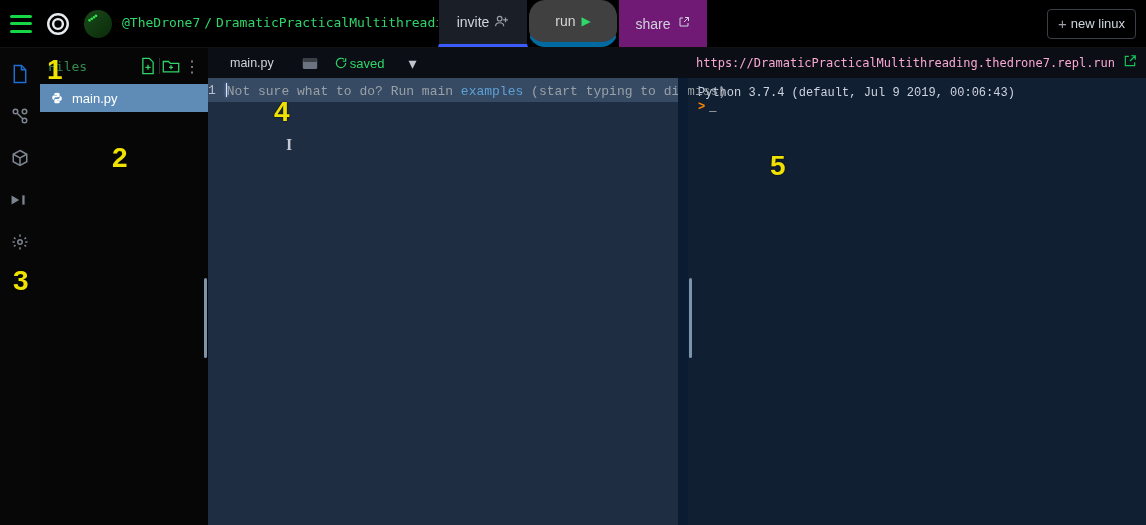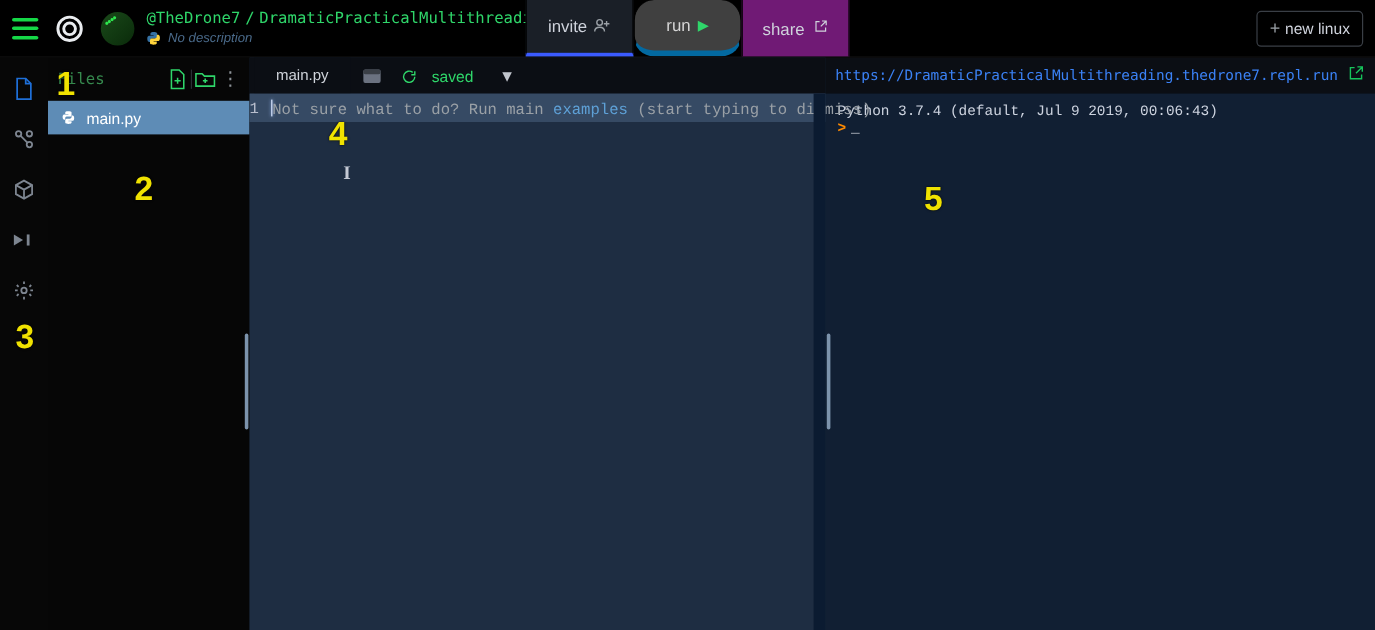--- a/index.html
+++ b/index.html
@@ -56,38 +56,38 @@
   .file-item .fi-ico{ width:14px; height:14px;}
   .file-item .fi-ico svg{display:block;}
 
   
   .editor { flex:1; display:flex; flex-direction:column; background:#1a2636; min-width:0;}
   .etabs { height:30px; background:#0b0e14; display:flex; align-items:center; padding:0 4px; gap:6px;}
   .etab { height:100%; padding:0 18px; display:flex; align-items:center; font-size:12.5px; color:#d0d4db; background:#0b0e14; cursor:pointer;}
   .etab.active{ background:#0b0e14; }
   .eicon{ width:24px; height:20px; display:flex; align-items:center; justify-content:center; color:#9aa0a6; cursor:pointer;}
   .eicon.card{ border-radius:3px;}
-  .saved{ display:flex; align-items:flex-end; gap:12px; color:#2fd66a; font-size:13px; margin-left:6px;}
+  .saved{ display:flex; align-items:flex-start; gap:2px; color:#2fd66a; font-size:13px; margin-left:6px;}
   .saved .spin{ width:14px;height:14px;}
   .codearea{ flex:1; display:flex; background:linear-gradient(#364a64,#364a64 24px,#1e2d42 24px); font-family: Consolas, "Courier New", monospace; font-size:13px; position:relative;}
   .gutter{ width:48px; text-align:right; padding:5px 10px 0 0; color:#b8becd; background:transparent; user-select:none;}
   .code  { flex:1; padding:5px 10px 0 0; color:#bdbdbd; position:relative; white-space:pre;}
   .code .caret{ display:inline-block; width:1px; height:14px; background:#d9e6ff; vertical-align:-2px; margin-right:0px; box-shadow:0 0 3px #9fbfff;}
   .code .hint{ color:#9aa0a6; }
   .code .ex  { color:#5ea0d6; }
   .codearea::after{ content:""; position:absolute; right:0; top:0; width:10px; height:100%; background:#0b1b31;}
   .codearea .resize-l{ position:absolute; left:-4px; top:200px; width:3px; height:80px; background:#7c93ac; border-radius:2px; cursor:ew-resize;}
   .codearea .resize-r{ position:absolute; right:-4px; top:200px; width:3px; height:80px; background:#7c93ac; border-radius:2px; cursor:ew-resize;}
 
   .ibeam{ position:absolute; left:78px; top:58px; color:#c4c9d4; font-size:16px; pointer-events:none; font-family: "Times New Roman", serif; font-weight:bold;}
 
   
   .console { width:458px; background:#111f33; display:flex; flex-direction:column; min-width:0;}
   .urlbar { height:30px; background:#0b0e14; display:flex; align-items:center; padding:0 8px; gap:8px;}
-  .url { color:#3b82f6; font-size:12px; font-family: Consolas, monospace; cursor:pointer; flex:0 0 auto;}
+  .url { color:#f9a8d4; font-size:12px; font-family: Consolas, monospace; cursor:pointer; flex:0 0 auto;}
   .ext { color:#16c45b; cursor:pointer;}
   .urlbar .spacer{ flex:1; }
   .term{ flex:1; padding:8px 10px; font-family: Consolas,"Courier New",monospace; font-size:12px; line-height:1.2; color:#cdd3df;}
   .term .l2{ }
   .term .prompt{ color:#ff8a00; font-weight:bold; }
   .term .tc{ color:#d0d4db; margin-left:4px; }
 
   
   .anno { position:absolute; color:#f0e200; font-size:28px; font-weight:700; font-family:"Comic Sans MS","Segoe UI",sans-serif; pointer-events:none; text-shadow:0 0 2px #000;}
   .a1{ left:47px;  top:54px; }
@@ -117,27 +117,20 @@
 
     <div class="avatar"></div>
 
     <div class="crumbs">
       <div class="row1">
         <span class="u">@TheDrone7</span>
         <span class="sep">/</span>
         <span class="proj">DramaticPracticalMultithreading</span>
         <span class="pencil">✎</span>
       </div>
-      <div class="row2">
-        <svg class="pyglyph" viewBox="0 0 32 32">
-            <path fill="#3672a4" d="M16 2c-7 0-7 3-7 3v4h7v1H6s-4 0-4 7 4 7 4 7h3v-4s0-4 4-4h7s4 0 4-4V5s0-3-8-3z"></path>
-            <path fill="#ffd43b" d="M16 30c7 0 7-3 7-3v-4h-7v-1h10s4 0 4-7-4-7-4-7h-3v4s0 4-4 4h-7s-4 0-4 4v7s0 3 8 3z"></path>
-          </svg>
-        <span>No description</span>
-      </div>
     </div>
 
     <div class="centerbtns">
       <div class="tbtn invite">
         <span>invite</span>
         <span class="ticon">
           <svg width="14" height="12" viewBox="0 0 24 20">
               <circle cx="8" cy="6" r="4" fill="none" stroke="#9aa0a6" stroke-width="2"></circle>
               <path d="M1 19c0-4 3-6 7-6s7 2 7 6" fill="none" stroke="#9aa0a6" stroke-width="2"></path>
               <path d="M18 4v8M14 8h8" stroke="#9aa0a6" stroke-width="2"></path>

